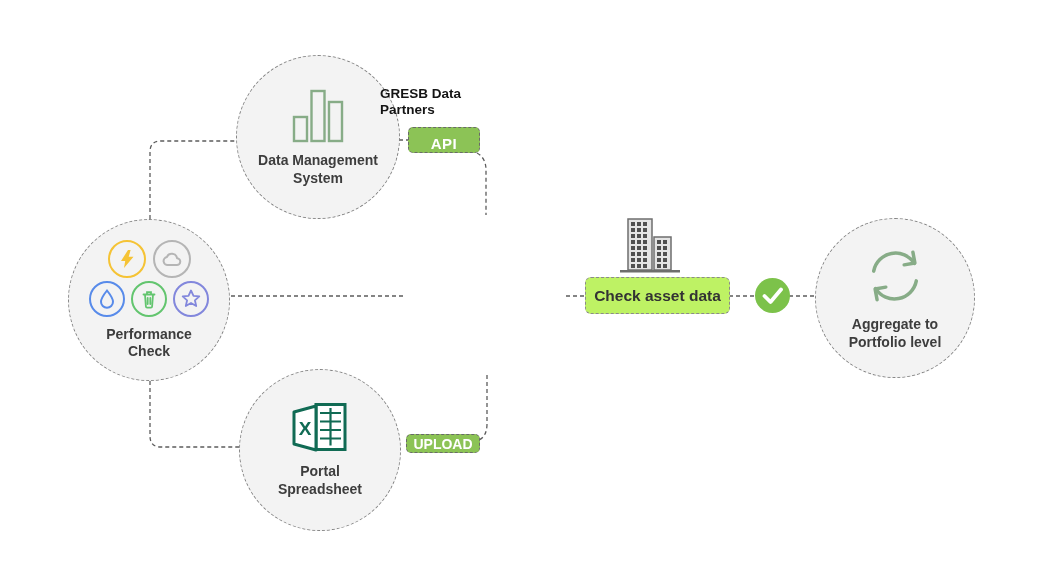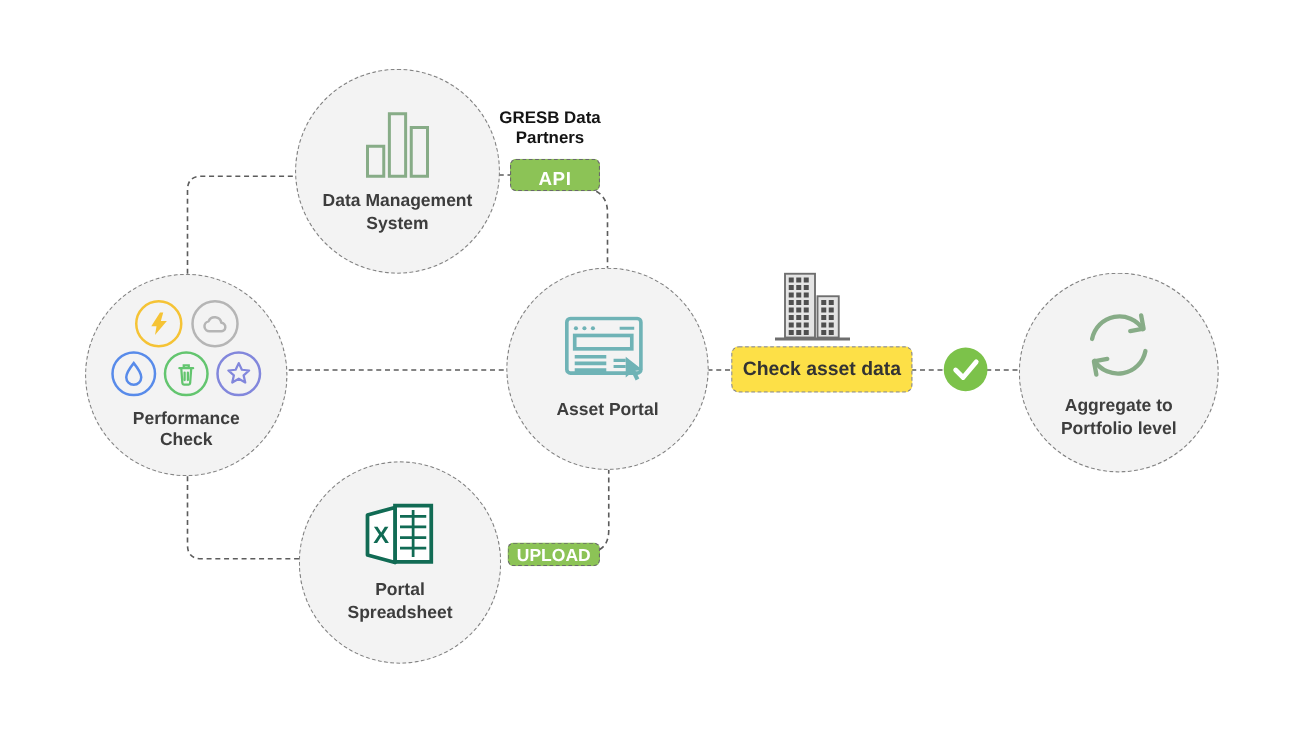--- a/index.html
+++ b/index.html
@@ -29,25 +29,25 @@
   .mini-water{border-color:var(--water-blue,#588bea);}
   .mini-waste{border-color:var(--waste-green,#63c56f);}
   .mini-star{border-color:var(--star-purple,#8287dc);}
   .badge{
     position:absolute;z-index:3;display:flex;align-items:flex-end;justify-content:center;
     background:var(--accent-green,#8cc356);border:1px dashed #6a6a6a;border-radius:5px;
     color:var(--badge-text,#fff);font-weight:700;box-sizing:border-box;
   }
   .annotation{
     position:absolute;z-index:3;font-weight:700;font-size:13.5px;line-height:1.2;
-    color:var(--label-black,#141414);text-align:center;
+    color:var(--label-black,#141414);text-align:left;
   }
   .step-box{
     position:absolute;z-index:3;display:flex;align-items:center;justify-content:center;
-    background:#fde047;border:1px dashed #8a8a8a;border-radius:6px;box-sizing:border-box;
+    background:#bef264;border:1px dashed #8a8a8a;border-radius:6px;box-sizing:border-box;
     font-weight:700;font-size:15.5px;color:#333;
   }
   .check-circle{
     position:absolute;z-index:3;border-radius:50%;
     background:var(--check-green,#7cc24a);display:flex;align-items:center;justify-content:center;
   }
   .building{position:absolute;z-index:2;}
   
   .st-sage{stroke:var(--sage-green,#87ac87);fill:none;}
   .st-teal{stroke:var(--portal-teal,#6fb3b6);fill:none;}
@@ -127,34 +127,20 @@
   <div class="node" style="left:239px;top:369px;width:162px;height:162px;">
     <svg width="58" height="52" viewBox="0 0 58 52">
       <rect x="25" y="2.5" width="29" height="45" fill="#ffffff" class="st-excel" stroke-width="3"></rect>
       <path class="st-excel" fill="none" stroke-width="2.2" d="M29 11 H50 M29 19.5 H50 M29 28 H50 M29 36.5 H50 M39.5 6 V43.5"></path>
       <polygon points="3,10 25,4 25,48 3,42" fill="#ffffff" class="st-excel" stroke-width="3" stroke-linejoin="round"></polygon>
       <text x="14" y="32.5" text-anchor="middle" font-family="Liberation Sans, sans-serif" font-size="19" font-weight="bold" class="fl-excel">X</text>
     </svg>
     <div class="node-label" style="max-width:112px;">Portal Spreadsheet</div>
   </div>
 
-  <div class="node" style="left:405px;top:214px;width:162px;height:162px;">
-    <svg width="68" height="57" viewBox="0 0 70 58">
-      <rect class="st-teal" stroke-width="3" x="1.5" y="1.5" width="61" height="45" rx="3"></rect>
-      <circle class="fl-teal" cx="9" cy="9.5" r="1.7"></circle>
-      <circle class="fl-teal" cx="16" cy="9.5" r="1.7"></circle>
-      <circle class="fl-teal" cx="23" cy="9.5" r="1.7"></circle>
-      <path class="st-teal" stroke-width="2.5" d="M45 9.5 H57"></path>
-      <rect class="st-teal" stroke-width="3" x="8" y="15.5" width="47" height="11"></rect>
-      <path class="st-teal" stroke-width="3" d="M8 33 H34 M8 38.5 H34 M8 44 H34"></path>
-      <path class="st-teal" stroke-width="2.5" d="M40 36 H50 M40 41 H50"></path>
-      <path class="fl-teal" transform="translate(50,33)" d="M0 0 L0 17 L5 13 L8.2 19.6 L11.2 18 L8 11.6 L14 11 Z"></path>
-    </svg>
-    <div class="node-label">Asset Portal</div>
-  </div>
 
   <div class="node" style="left:815px;top:218px;width:160px;height:160px;justify-content:center;">
     <svg width="62" height="62" viewBox="0 0 64 64">
       <path class="st-sage" stroke-width="3.6" stroke-linecap="round" d="M10 27 A23 23 0 0 1 52 19"></path>
       <path class="st-sage" stroke-width="3.6" stroke-linecap="round" stroke-linejoin="round" d="M41.5 20.5 L52.5 18.5 L50.5 7.5"></path>
       <path class="st-sage" stroke-width="3.6" stroke-linecap="round" d="M54 37 A23 23 0 0 1 12 45"></path>
       <path class="st-sage" stroke-width="3.6" stroke-linecap="round" stroke-linejoin="round" d="M22.5 43.5 L11.5 45.5 L13.5 56.5"></path>
     </svg>
     <div class="node-label" style="max-width:118px;">Aggregate to Portfolio level</div>
   </div>

